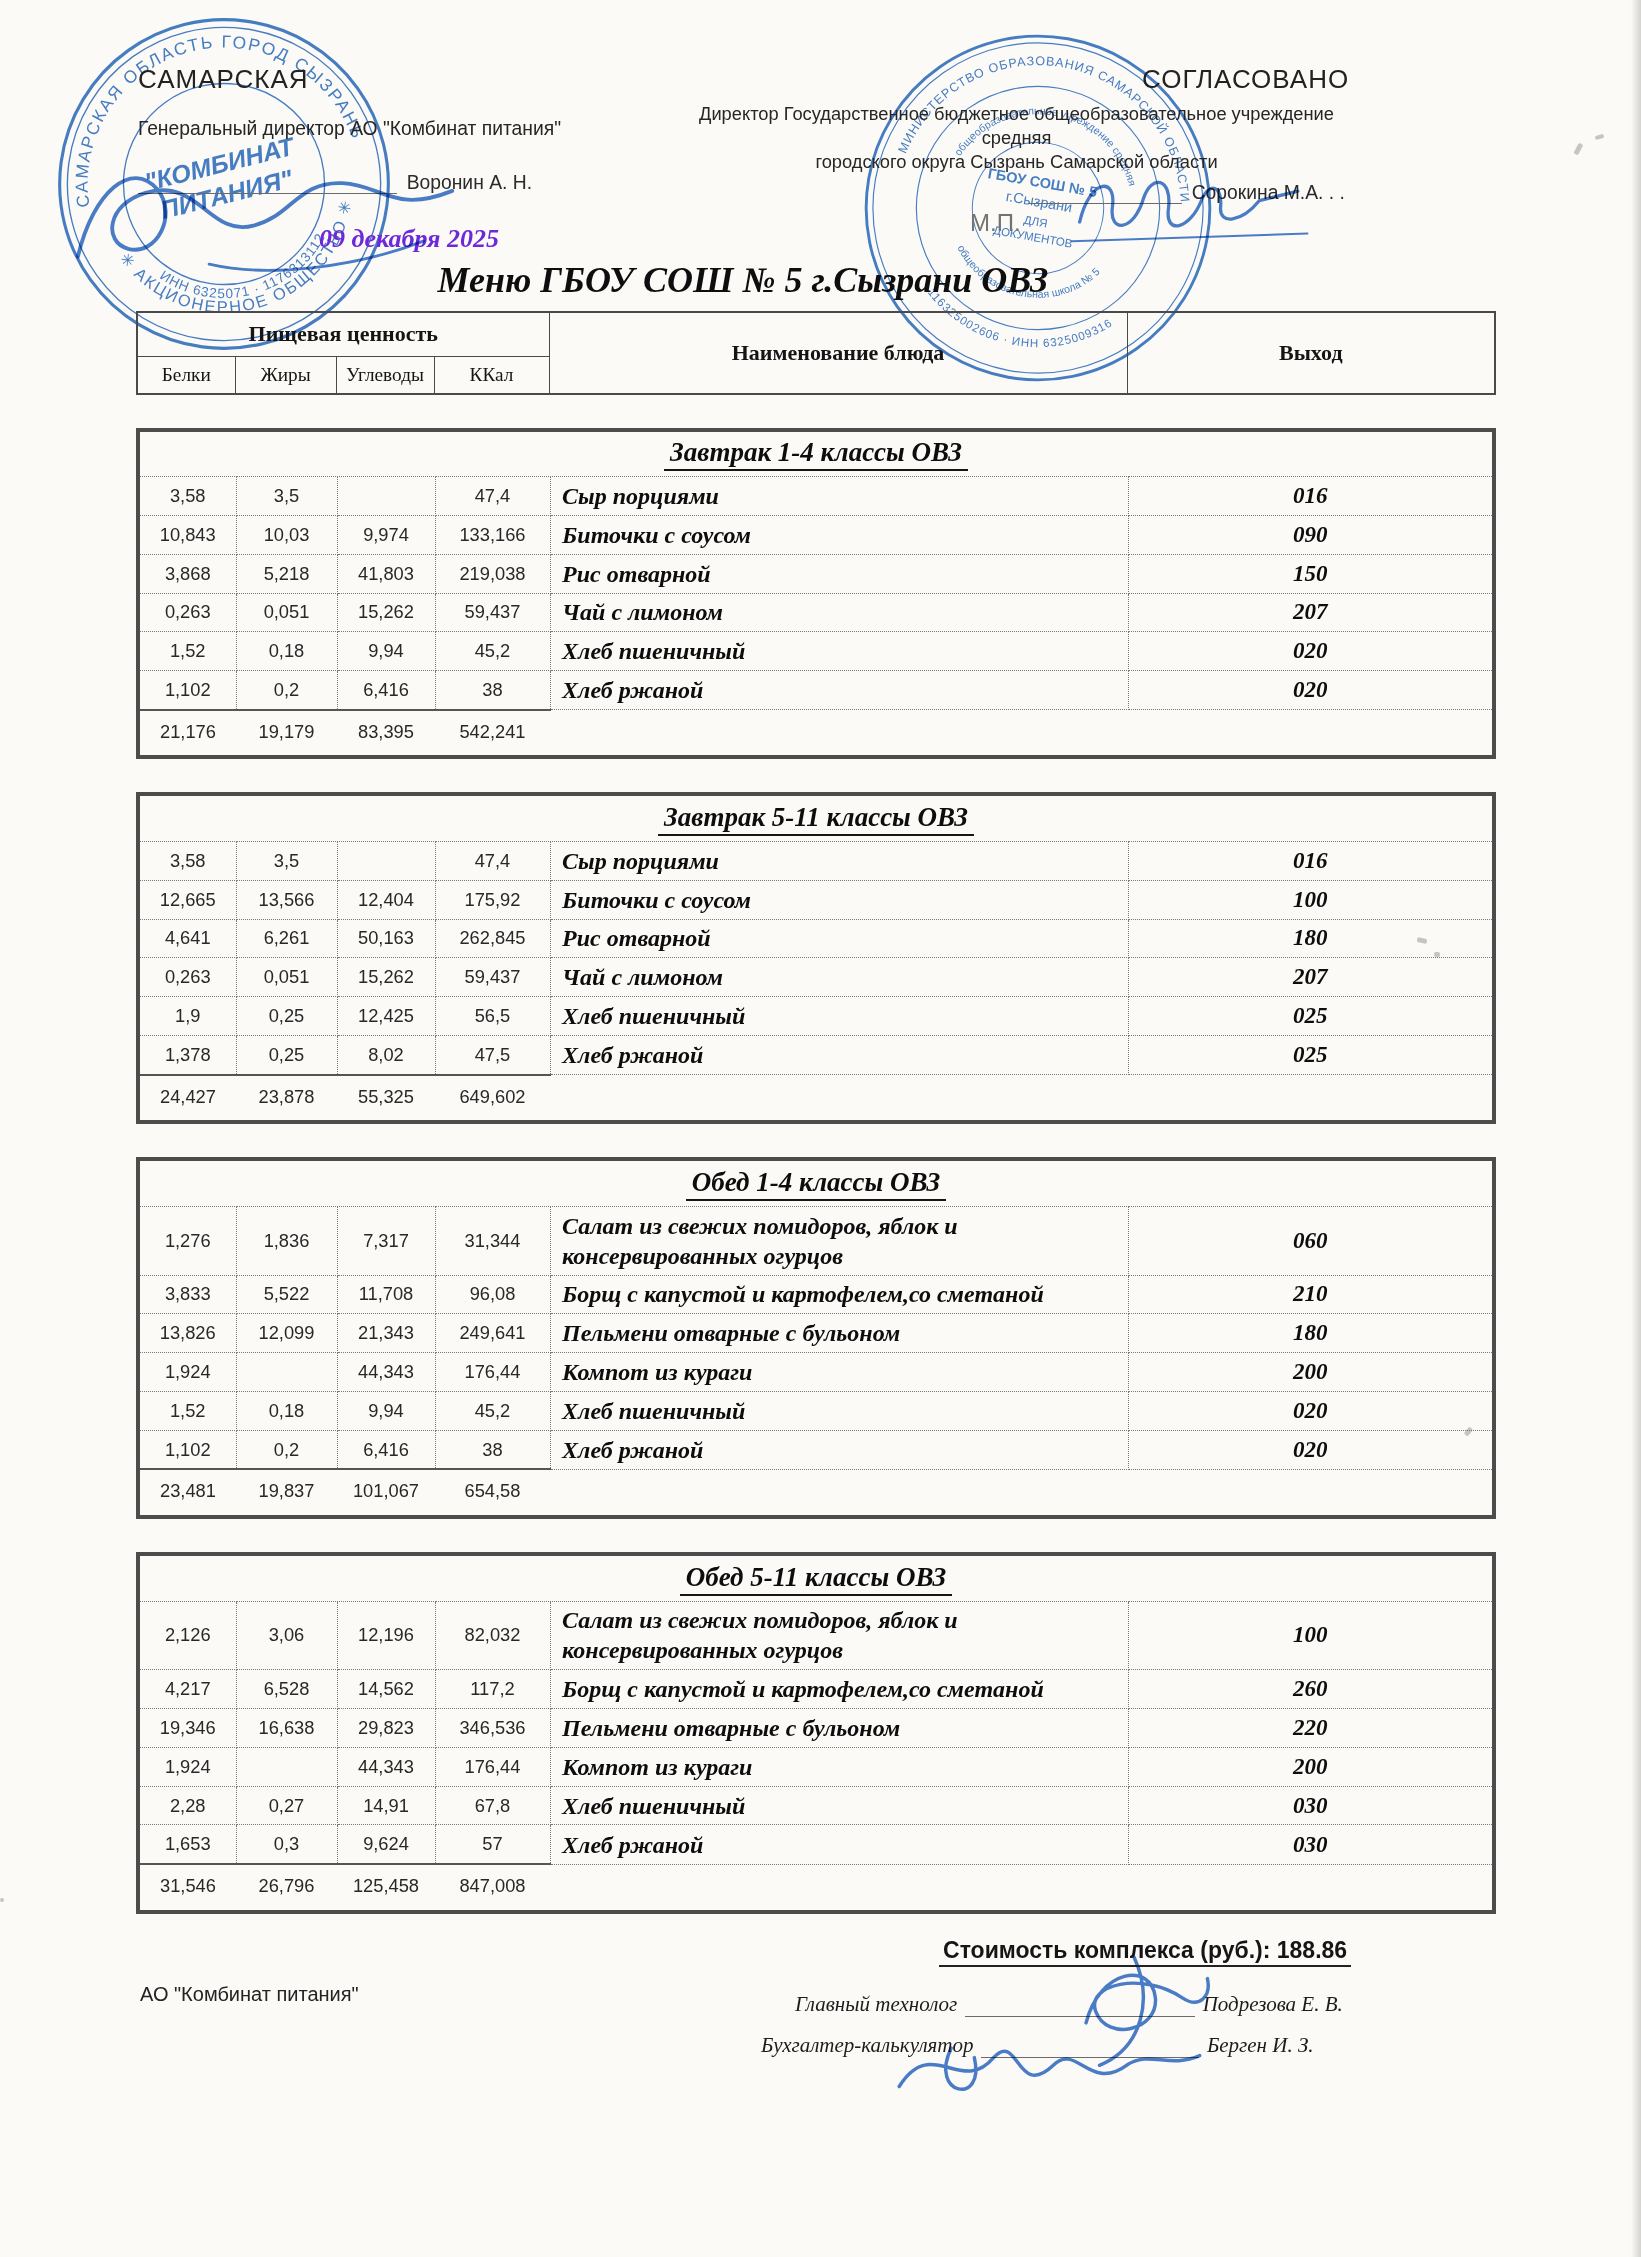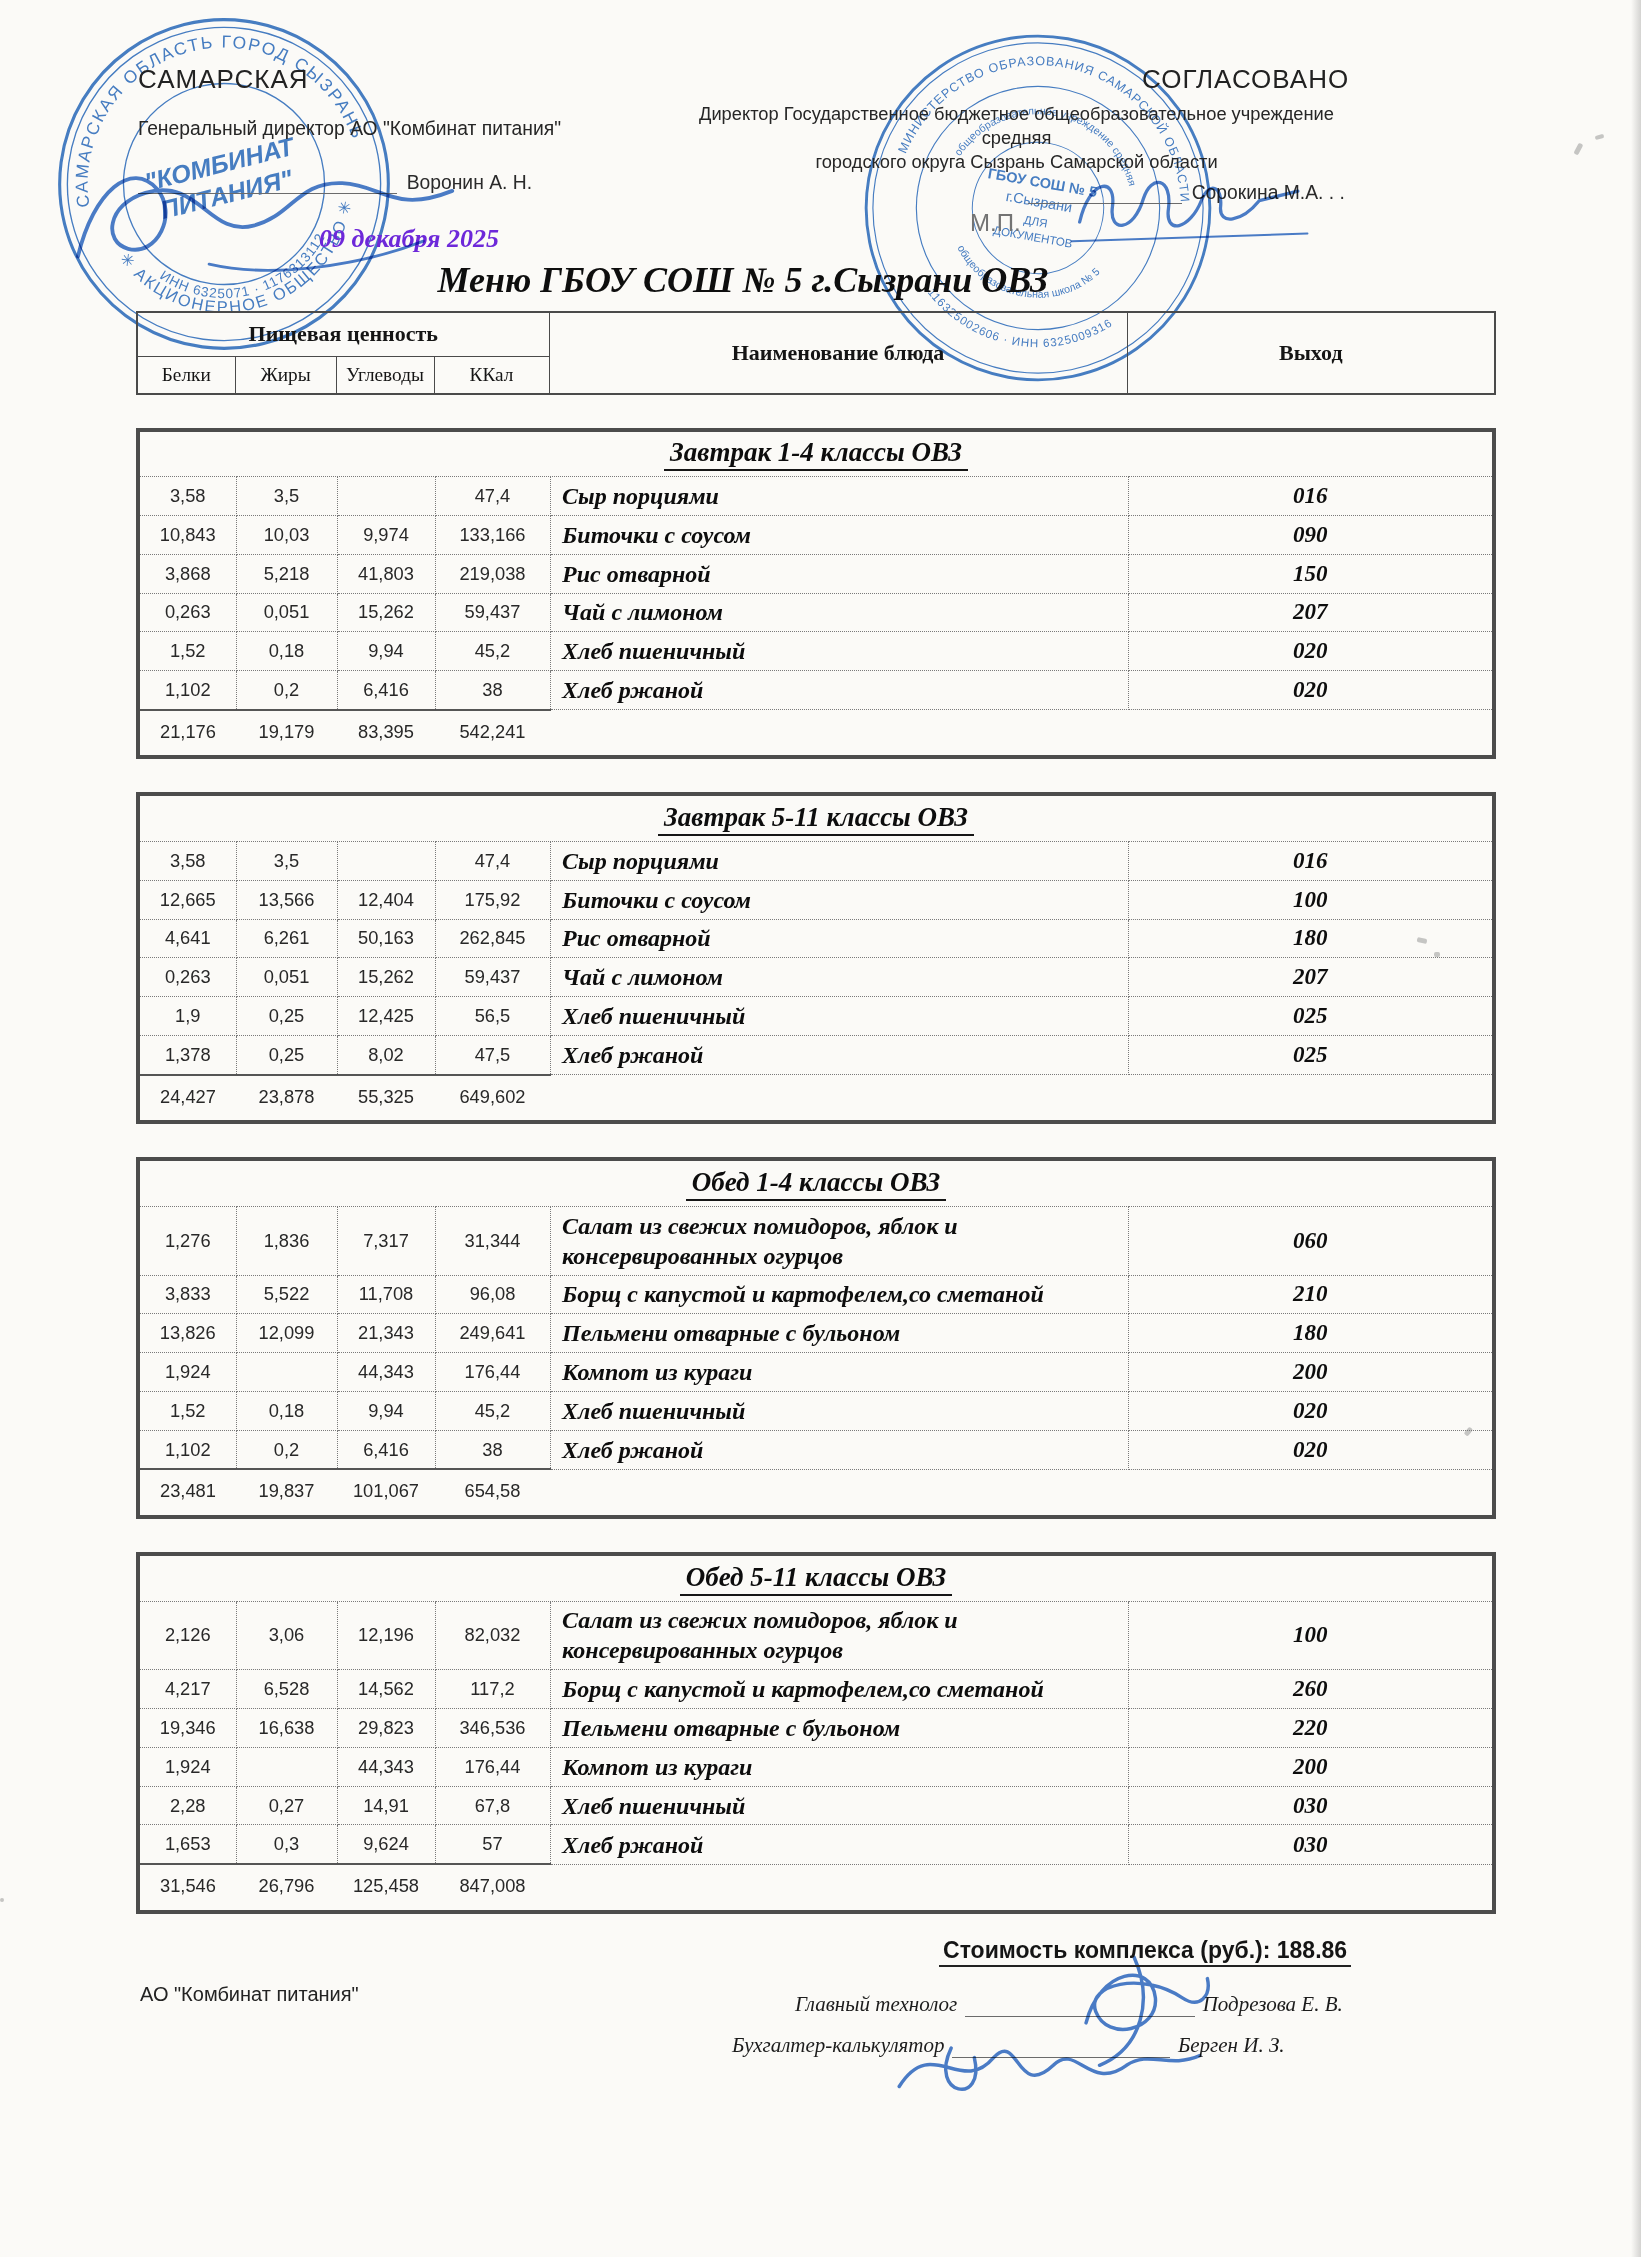--- a/index.html
+++ b/index.html
@@ -488,21 +488,21 @@
   </div>
 
   <div class="sig-footer">
     <div class="company">АО "Комбинат питания"</div>
 
     <div class="f-sig-row" style="left:655px;top:1.9px;margin-top:7px;">
       <span>Главный технолог</span>
       <span class="sig-line" style="width:230px;"></span>
       <span>Подрезова Е. В.</span>
     </div>
-    <div class="f-sig-row" style="left:592px;top:50px;">
+    <div class="f-sig-row" style="left:621px;top:50px;">
       <span>Бухгалтер-калькулятор</span>
       <span class="sig-line" style="width:218px;"></span>
       <span>Берген И. З.</span>
     </div>
 
     <svg class="abs signature" style="left:753px;top:-41px;" width="415" height="183" viewBox="0 0 430 190">
       <g fill="none" stroke="#3b72c8" stroke-width="3.6" stroke-linecap="round">
         <path d="M 250,16 C 270,60 258,110 214,128 M 200,84 C 214,28 268,20 272,58 C 275,92 222,104 210,72 C 200,44 258,30 300,58 C 318,70 330,56 326,38"></path>
         <path d="M 6,150 C 40,96 70,160 104,120 C 130,92 128,164 166,128 C 190,104 204,156 242,128 C 266,112 286,132 318,118"></path>
         <path d="M 60,110 C 36,160 96,170 84,120"></path>

